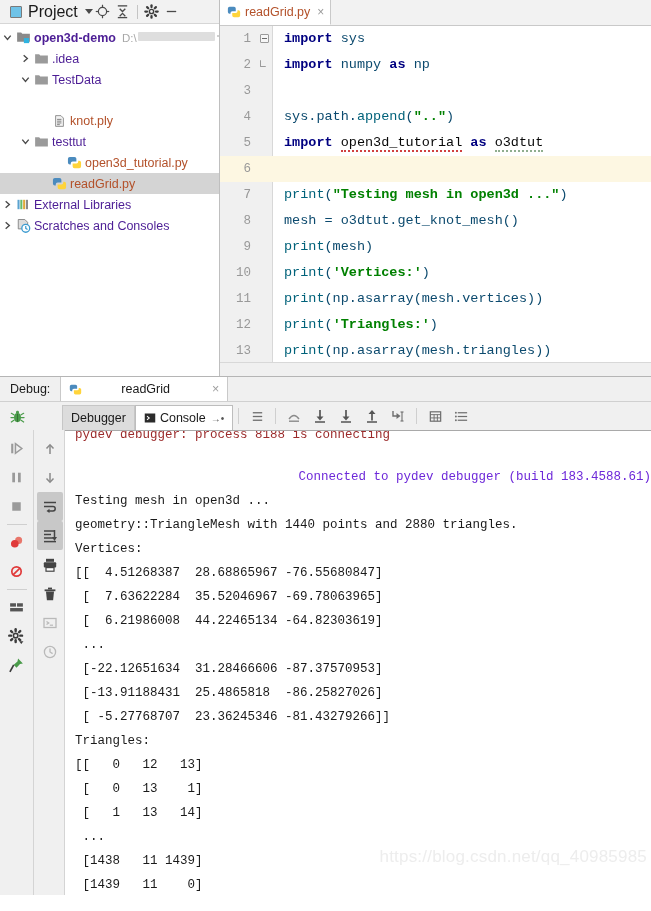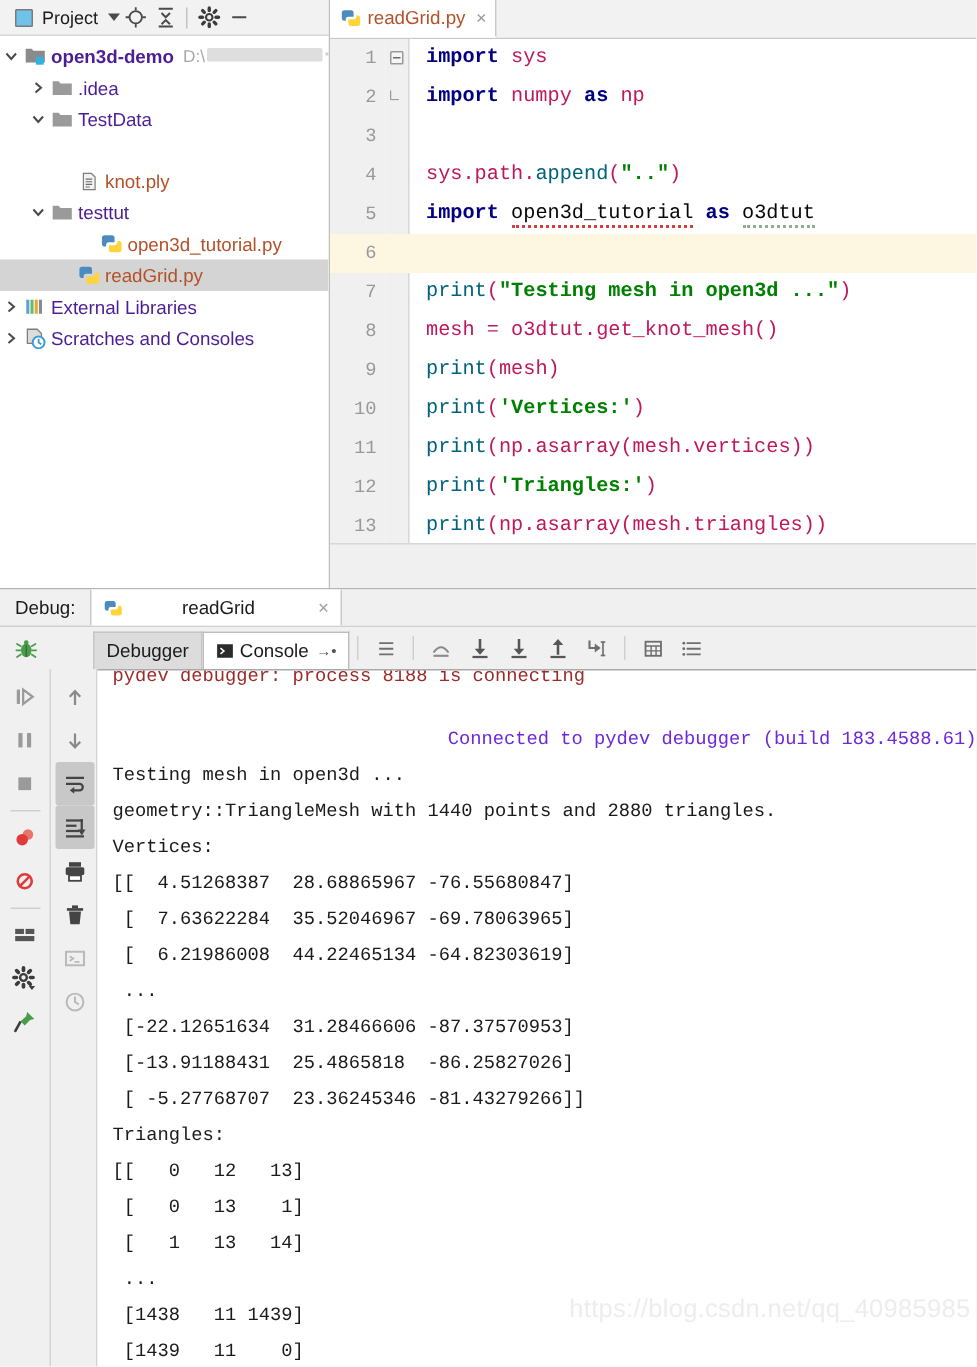--- a/index.html
+++ b/index.html
@@ -23,21 +23,21 @@
     background: #ffffff;
     border-right: 1px solid #bfbfbf;
   }
   .project-header {
     height: 24px; display: flex; align-items: center;
     background: #f2f2f2;
     padding: 0 4px 0 10px;
     border-bottom: 1px solid #d6d6d6;
   }
   .proj-label {
-    font-size: 12px; color: #1a1a1a; margin-left: 6px; margin-right: 2px;
+    font-size: 16px; color: #1a1a1a; margin-left: 6px; margin-right: 2px;
   }
   .proj-square {
     width: 12px; height: 12px; background: #6fc3e8; border: 1px solid #7a7a7a;
     border-radius: 1px;
   }
   .caret-down {
     width: 0; height: 0; border-left: 4px solid transparent;
     border-right: 4px solid transparent; border-top: 5px solid #4a4a4a;
     margin-left: 5px;
   }
@@ -102,42 +102,42 @@
     font-family: "Liberation Mono", monospace; font-size: 12.5px; color: #999999;
   }
   .ctext {
     position: absolute; left: 64px; right: 2px;
     font-family: "Liberation Mono", monospace; font-size: 13.5px; color: #080808;
     white-space: pre;
   }
   .kw { color: #000080; font-weight: bold; }
   .fn { color: #00627a; }
   .str { color: #008000; font-weight: bold; }
-  .pl  { color: #be185d; }
+  .pl  { color: #0c4a6e; }
   .sq-err { border-bottom: 2px dotted #d04040; }
   .sq-warn { border-bottom: 2px dotted #8fae8f; }
 
   .foldmark {
     position: absolute; left: 40px; top: 8px; width: 9px; height: 9px;
     border: 1px solid #9a9a9a; border-radius: 1px; background:#f6f6f6;
   }
   .foldmark:after {
     content:""; position:absolute; left:1px; top:3px; width:5px; height:1px; background:#6a6a6a;
   }
   .foldmark.end { border-top:0; border-right:0; background:transparent; width:6px;height:7px; }
   .foldmark.end:after { display:none; }
 
   .editor-bottom {
     position: absolute; left: 0; right: 0; bottom: 0; height: 30px;
     background: #f0f0f0; border-top: 1px solid #d8d8d8;
   }
 
   
   .debug-window {
-    position: absolute; left: 0; top: 392px; width: 651px; height: 519px;
+    position: absolute; left: 0; top: 376px; width: 651px; height: 519px;
     background: #f0f0f0; border-top: 1px solid #b5b5b5;
   }
   .debug-titlebar {
     height: 25px; display: flex; align-items: stretch;
     background: #f0f0f0; border-bottom: 1px solid #d0d0d0;
   }
   .dbg-label {
     display: flex; align-items: center; padding: 0 10px 0 10px;
     font-size: 12.5px; color: #1a1a1a;
   }

